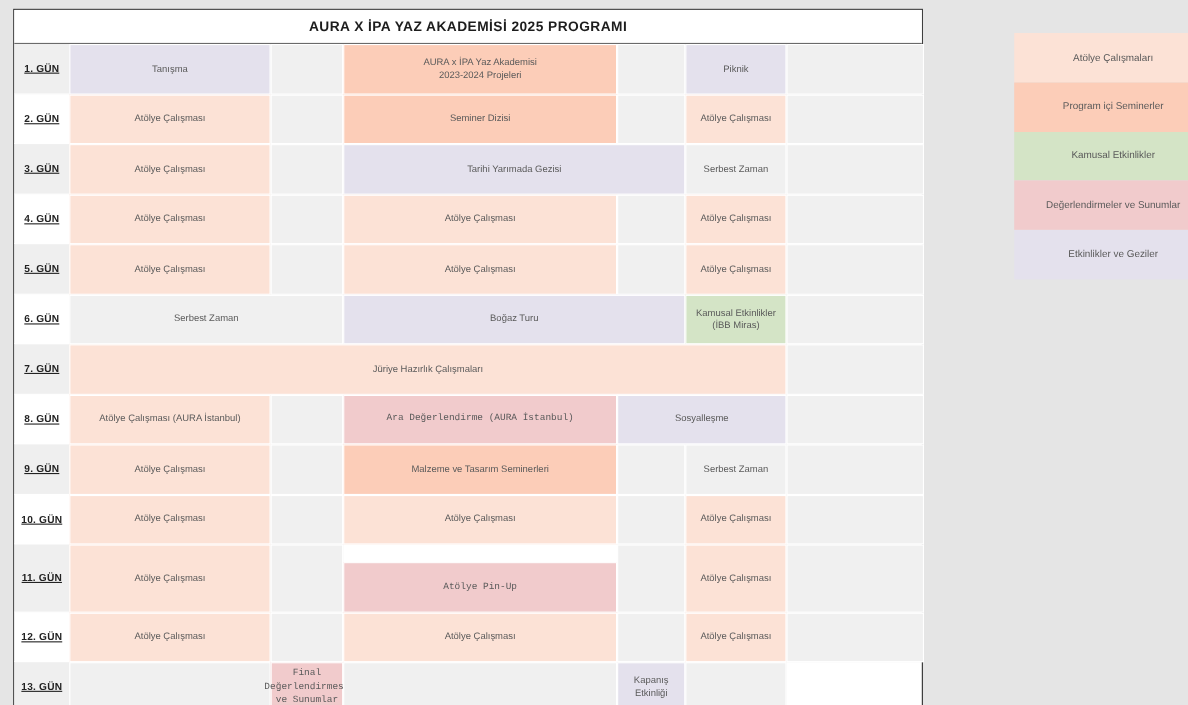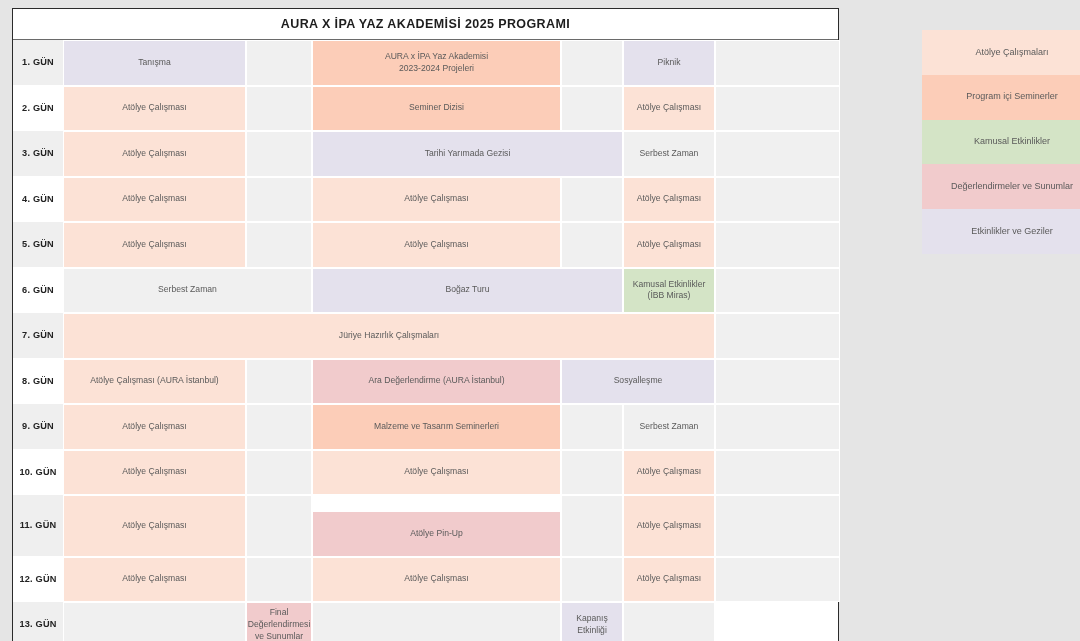--- a/index.html
+++ b/index.html
@@ -62,30 +62,31 @@
     border: 1px solid #ffffff;
   }
 
   .daycell {
     font-size: 9.2px;
     font-weight: bold;
     color: #222222;
     letter-spacing: 0.2px;
     border: none;
     border-bottom: 1px solid #ffffff;
+    text-decoration: underline;
   }
   .day-odd  { background: #efefef; }
   .day-even { background: #ffffff; }
 
   
   .c-empty    { background: #f0f0f0; }
   .c-workshop { background: #fce2d6; }
   .c-seminar  { background: #fccdb8; }
   .c-public   { background: #d4e4c6; }
-  .c-review   { background: #f1cbcc; }
+  .c-review   { background: #f1cbcc; font-family: Liberation Mono, monospace; }
   .c-event    { background: #e4e1ed; }
 
   
   #legend {
     position: absolute;
     left: 922px;
     top: 30px;
     width: 180px;
   }
   .legend-item {

